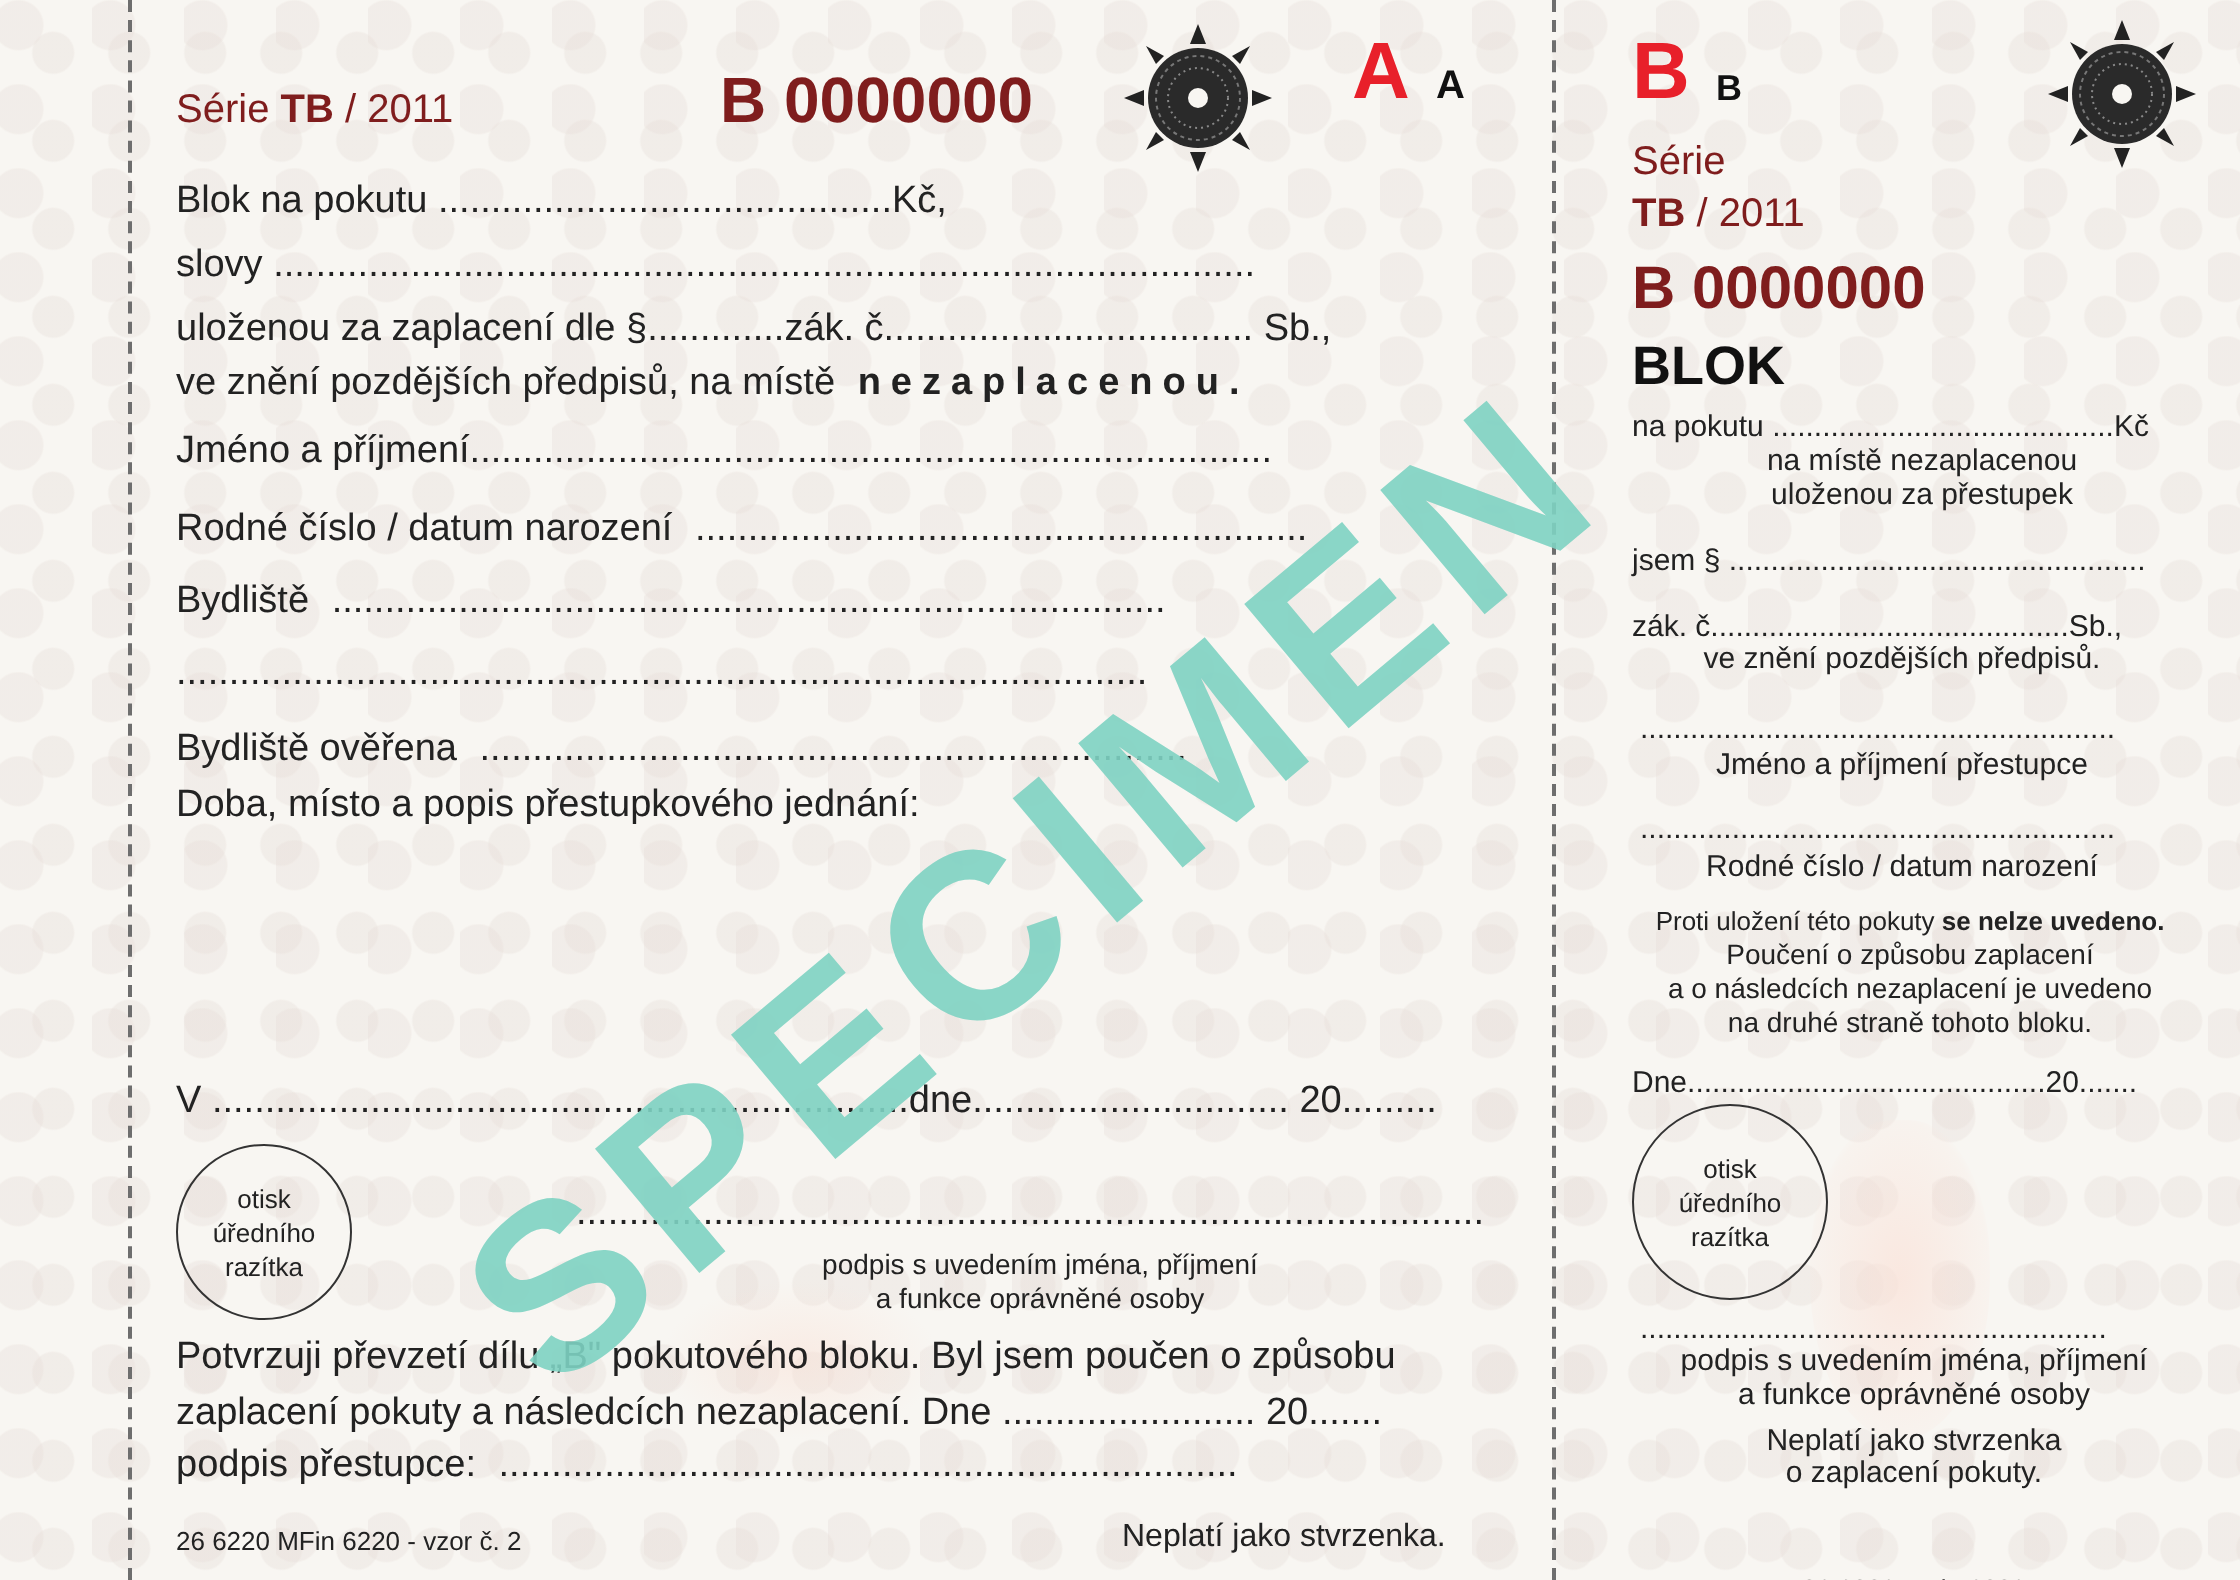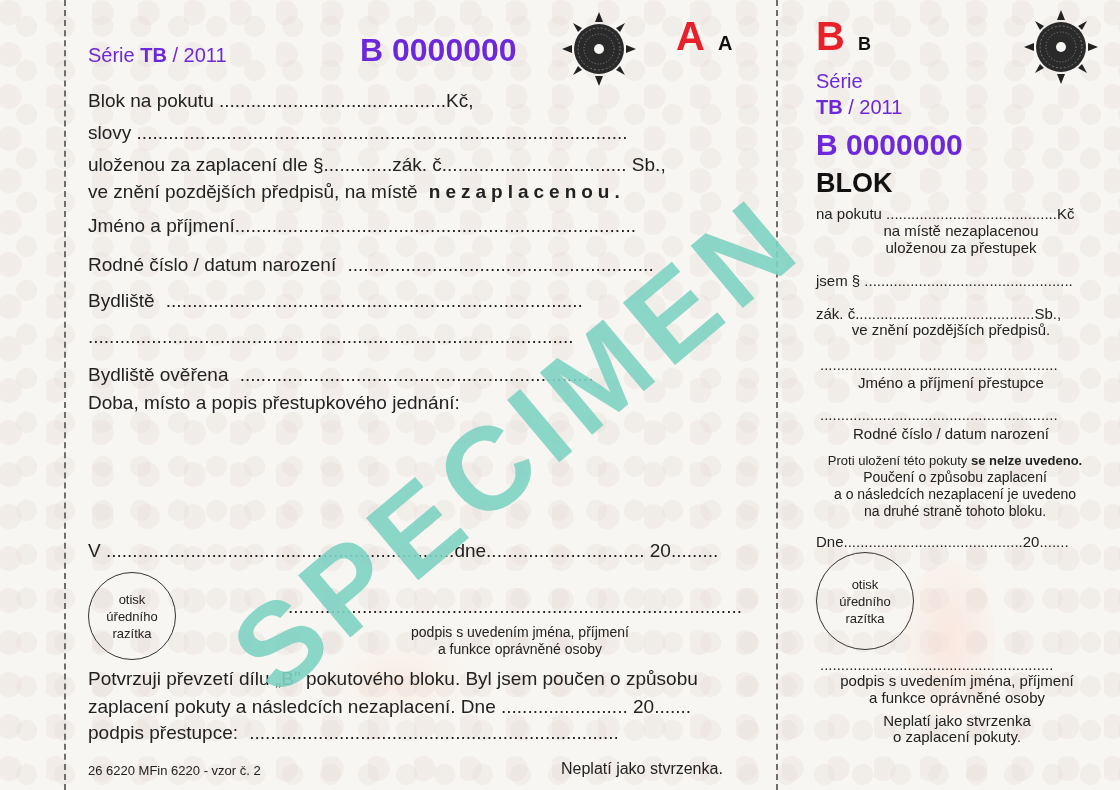--- a/index.html
+++ b/index.html
@@ -8,21 +8,21 @@
     position:relative;
     font-family:"Liberation Sans", sans-serif;
     color:#222;
     background:#f8f6f2;
     background-image:
       radial-gradient(circle at 20% 30%, rgba(230,220,215,0.35) 0 12px, transparent 13px),
       radial-gradient(circle at 70% 60%, rgba(225,215,210,0.3) 0 10px, transparent 11px);
     background-size: 46px 42px, 38px 44px;
   }
   .abs { position:absolute; white-space:nowrap; }
-  .green { color:#6d28d9; }
+  .green { color:#7f1d1d; }
   .red { color:#e8202a; }
   .cut { position:absolute; top:0; width:0; height:790px; border-left:2px dashed #6e6e6e; }
   .line { font-size:19px; color:#222; }
   .small { font-size:13px; }
   .bsmall { font-size:15px; }
   .center { text-align:center; }
   .stamp { position:absolute; border:1.5px solid #333; border-radius:50%; display:flex; flex-direction:column; align-items:center; justify-content:center; font-size:13px; line-height:17px; color:#222; }
   .seal { position:absolute; }
   .watermark {
     position:absolute; left:215px; top:320px;

